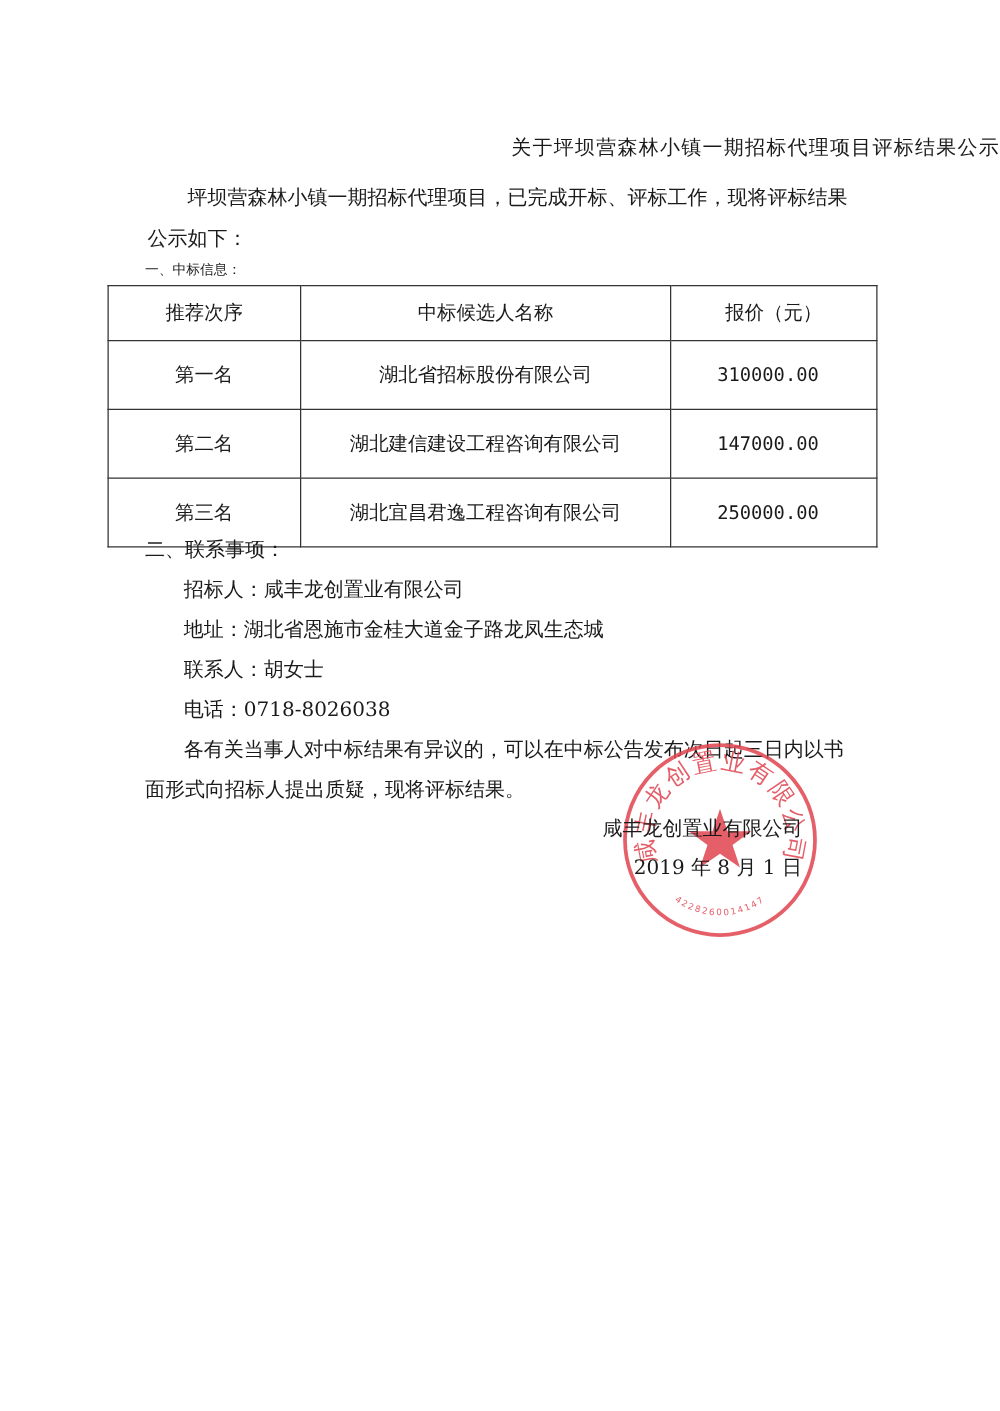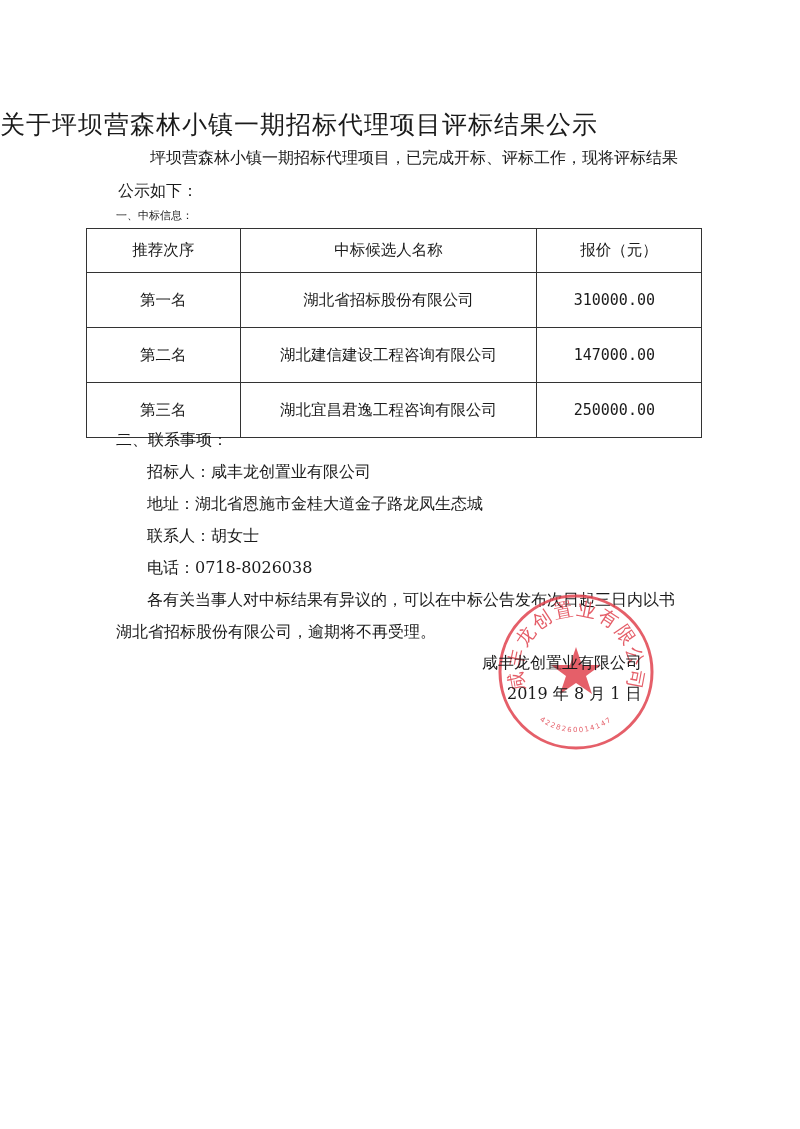--- a/index.html
+++ b/index.html
@@ -1,17 +1,17 @@
 <!DOCTYPE html>
 <html><head>
 <meta charset="utf-8">
 <style>
   html,body{margin:0;padding:0;background:#fff;}
   body{width:800px;height:1129px;position:relative;overflow:hidden;font-family:"DejaVu Serif","Liberation Serif",serif;color:#1a1a1a;}
-  .title{position:absolute;top:108px;left:0;width:800px;text-align:left;font-family:"DejaVu Sans","Liberation Sans",sans-serif;font-size:25px;font-weight:normal;letter-spacing:1px;}
+  .title{position:absolute;top:108px;left:0;width:800px;text-align:right;font-family:"DejaVu Sans","Liberation Sans",sans-serif;font-size:16px;font-weight:normal;letter-spacing:1px;}
   .p{position:absolute;font-size:16px;white-space:nowrap;}
   table{position:absolute;left:86px;top:228px;width:616px;border-collapse:collapse;font-size:15.5px;}
   td,th{border:1.5px solid #333;text-align:center;font-weight:normal;height:52px;}
   th{height:41px;}
   td.price{text-align:right;padding-right:46px;font-family:"DejaVu Sans Mono","Liberation Mono",monospace;font-size:15px;}
   .stamp{position:absolute;left:496px;top:592px;width:160px;height:160px;}
   .sig{position:absolute;font-size:16px;white-space:nowrap;}
 </style>
 </head>
 <body>
@@ -51,21 +51,21 @@
   </tr>
 </tbody>
   </table>
 
 <div class="p" style="left:116px;top:430px;">二、联系事项：</div>
 <div class="p" style="left:147px;top:462px;font-family:Liberation Serif, serif;">招标人：咸丰龙创置业有限公司</div>
 <div class="p" style="left:147px;top:494px;">地址：湖北省恩施市金桂大道金子路龙凤生态城</div>
 <div class="p" style="left:147px;top:526px;text-align:right;">联系人：胡女士</div>
 <div class="p" style="left:147px;top:558px;">电话：0718-8026038</div>
 <div class="p" style="left:147px;top:590px;">各有关当事人对中标结果有异议的，可以在中标公告发布次日起三日内以书</div>
-<div class="p" style="left:116px;top:622px;">湖北省招标股份有限公司，逾期将不再受理。</div>
+<div class="p" style="left:116px;top:622px;">面形式向招标人提出质疑，现将评标结果。</div>
 
 <svg class="stamp" viewBox="0 0 160 160">
   <defs>
     <path id="arcTop" d="M 28 92 A 54 54 0 1 1 132 92"></path>
     <path id="arcBot" d="M 36 122 A 62 62 0 0 0 124 122"></path>
   </defs>
   <circle cx="80" cy="80" r="76" fill="none" stroke="#e0434f" stroke-width="3" opacity="0.85"></circle>
   <text font-size="19" fill="#e0434f" opacity="0.85" font-family="DejaVu Sans, sans-serif" letter-spacing="2">
     <textPath href="#arcTop" startOffset="50%" text-anchor="middle">咸丰龙创置业有限公司</textPath>
   </text>

